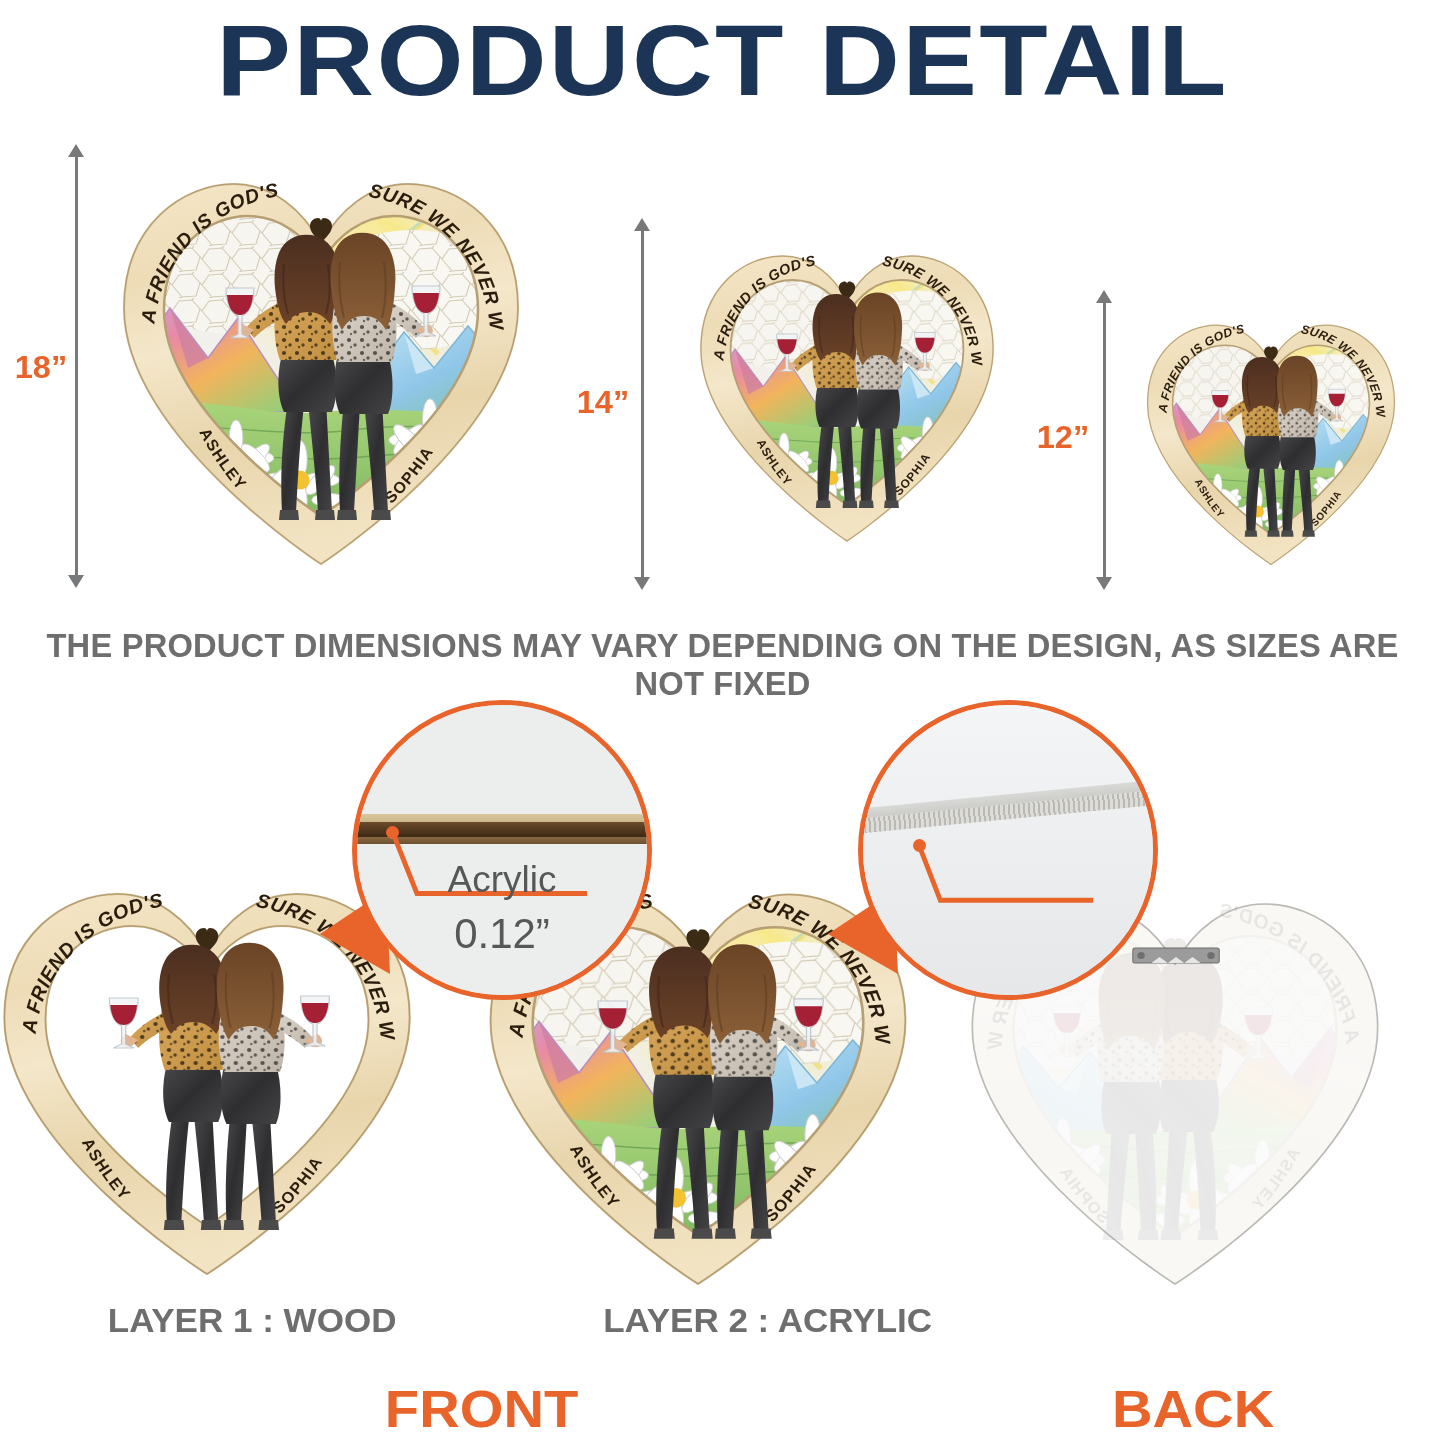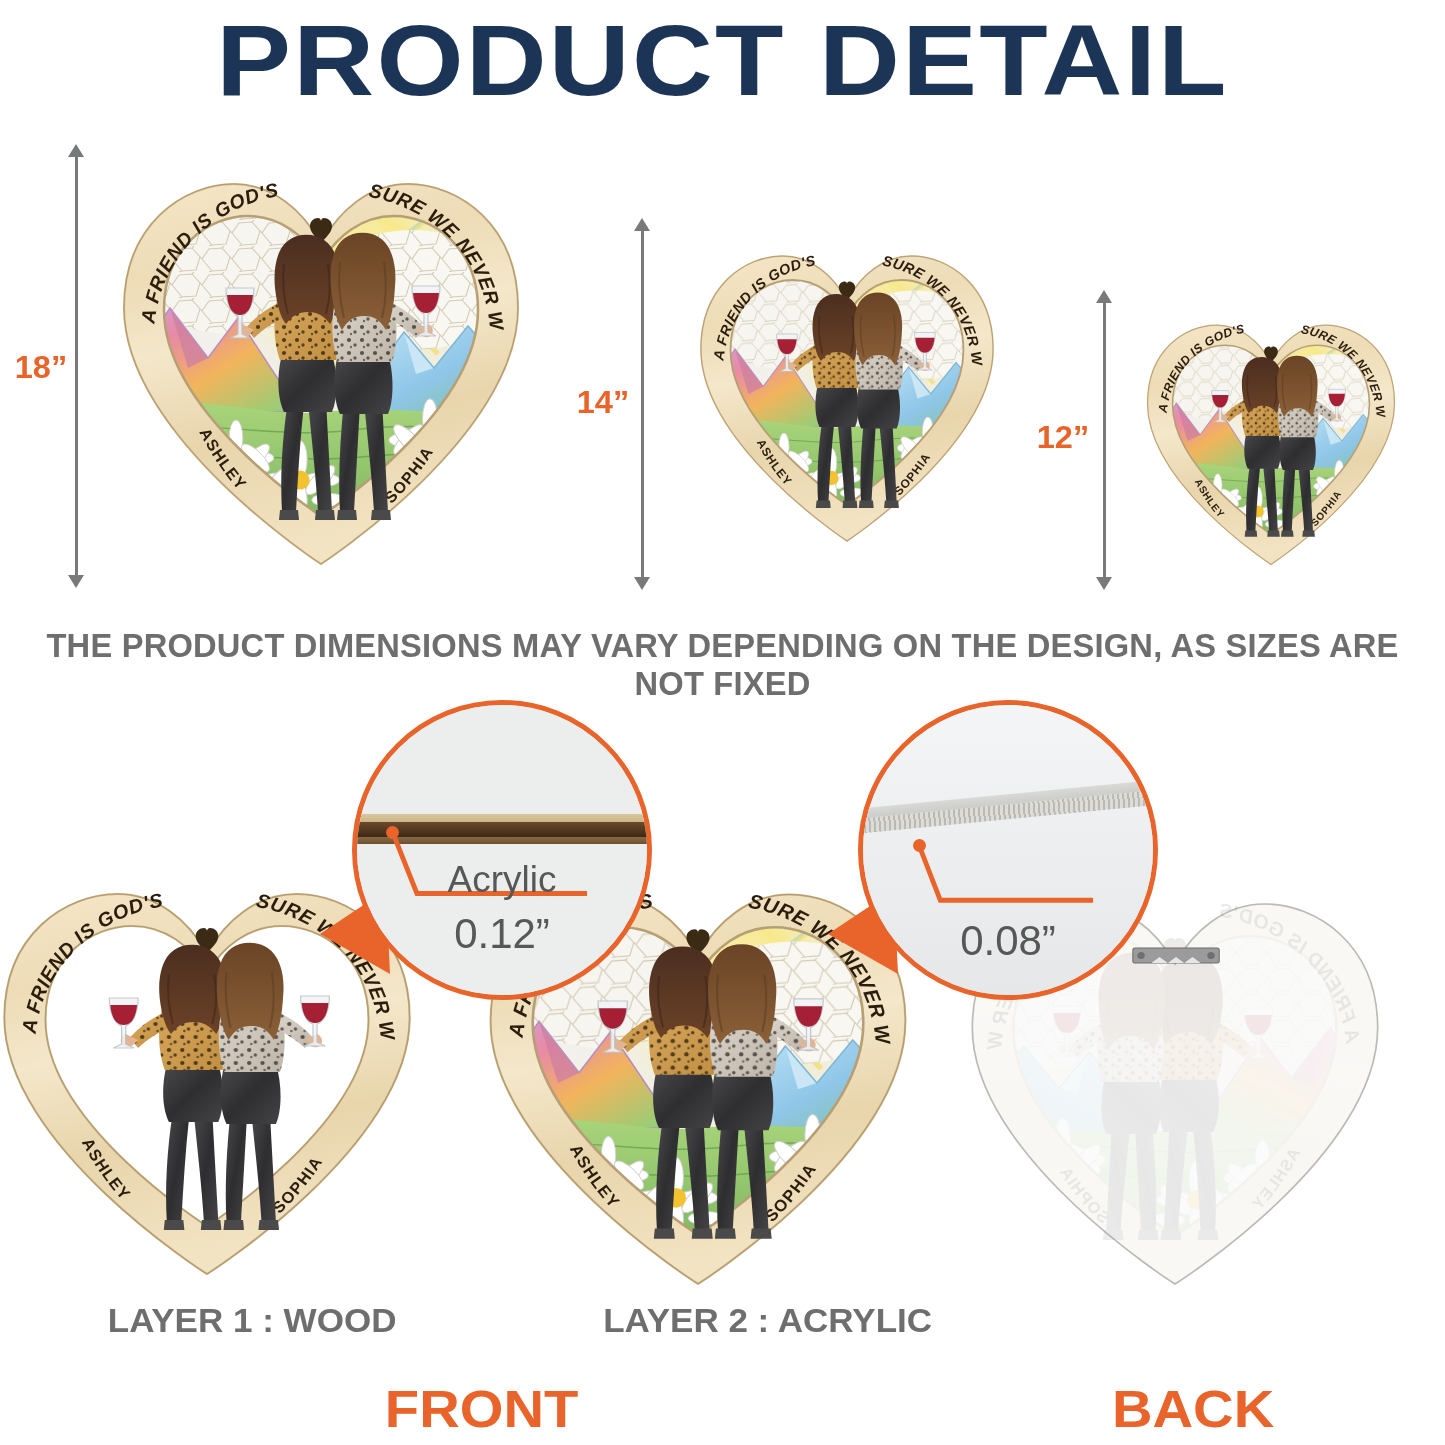--- a/index.html
+++ b/index.html
@@ -262,21 +262,20 @@
     <div style="position:absolute;left:-10%;top:40%;width:120%;height:5%;
                 background:repeating-linear-gradient(90deg,#b9b9b5 0 2px,#dedcd6 2px 5px);
                 transform:rotate(-5.5deg); transform-origin:left center;"></div>
     <div style="position:absolute;left:-10%;top:36.5%;width:120%;height:3.5%;
                 background:linear-gradient(#cfcfcb,#bdbdb8);opacity:.7;
                 transform:rotate(-5.5deg); transform-origin:left center;"></div>
     <svg style="position:absolute;left:0;top:0;width:100%;height:100%;" viewBox="0 0 300 300">
       <polyline points="56,140 80,202 238,202" fill="none" stroke="#E8642A" stroke-width="5"></polyline>
     </svg>
     <div class="lead-dot" style="left:50px; top:134px;"></div>
-    <div class="bubble-txt bubble-sub" style="top:212px;">0.08”</div>
   </div>
 </div>
 
 <div class="layer-label" style="left:112px; top:1301px;">LAYER 1 : WOOD</div>
 <div class="layer-label" style="left:608px; top:1301px;">LAYER 2 : ACRYLIC</div>
 
 <div class="side-label" style="left:392px; top:1379px;">FRONT</div>
 <div class="side-label" style="left:1118px; top:1379px;">BACK</div>
 
 <svg width="0" height="0" style="position:absolute" aria-hidden="true">

